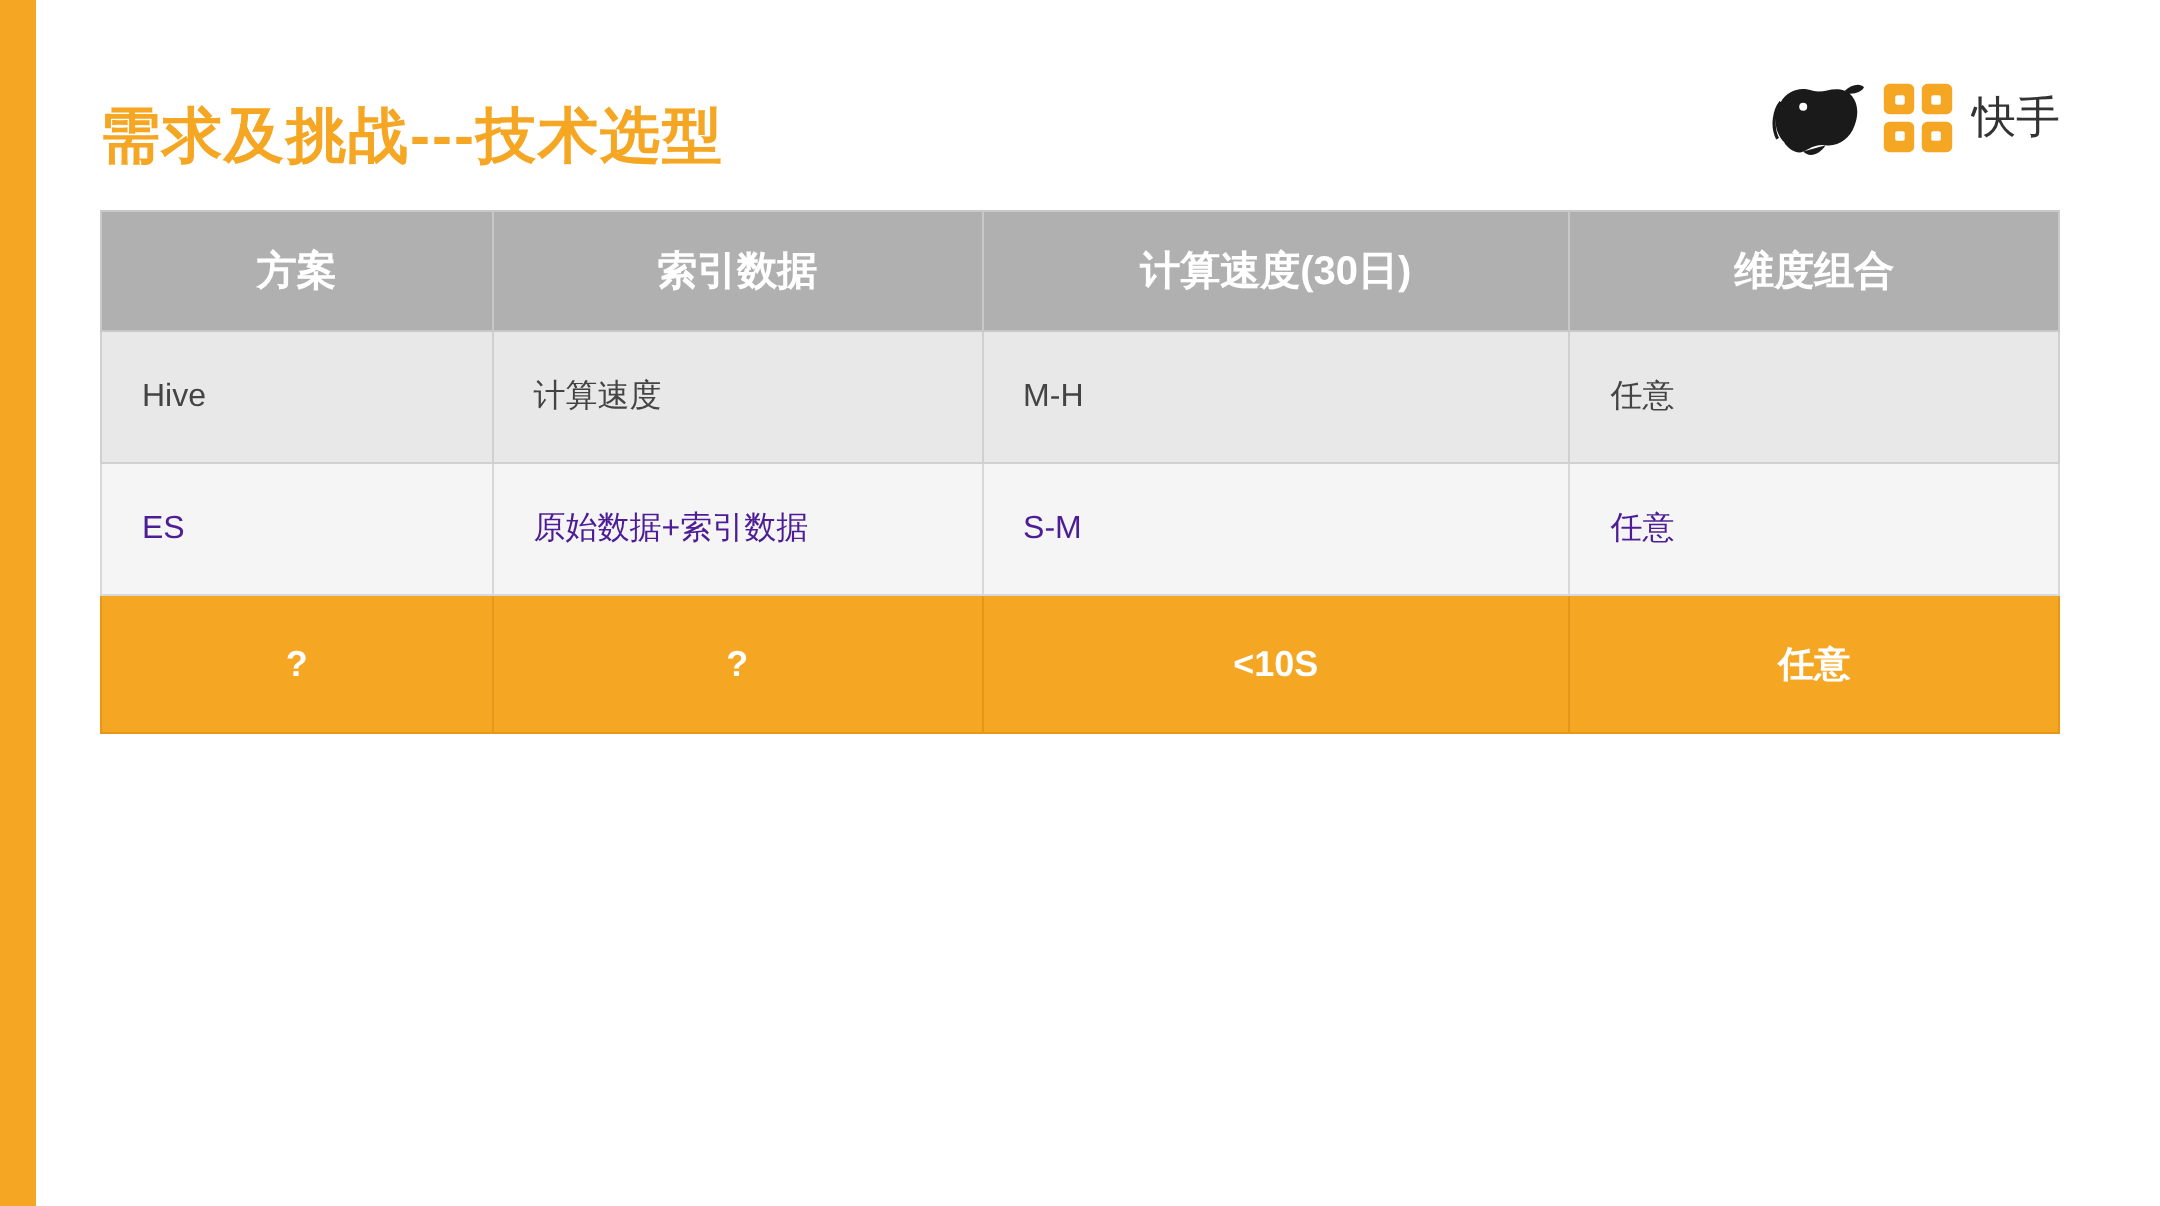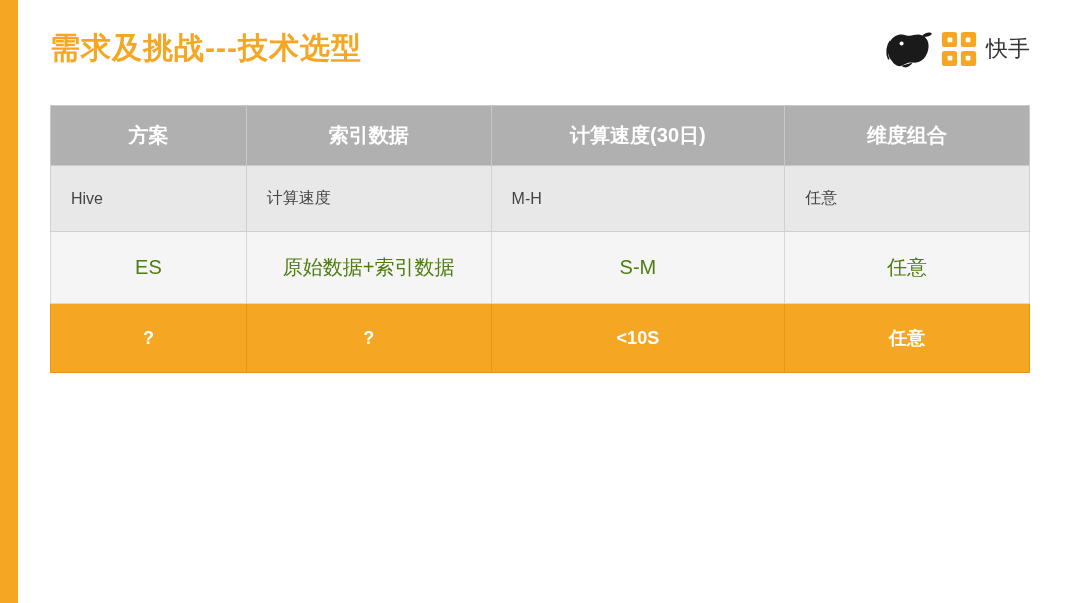--- a/index.html
+++ b/index.html
@@ -39,20 +39,21 @@
       display: flex;
       align-items: center;
       justify-content: space-between;
     }
 
     .title {
       font-size: 30px;
       font-weight: bold;
       color: #f5a623;
       letter-spacing: 1px;
+      margin-top: 20px;
     }
 
     
     .logo-area {
       display: flex;
       align-items: center;
       gap: 8px;
     }
 
     .logo-orca {
@@ -102,24 +103,23 @@
     .table-row-light td {
       background: #e8e8e8;
       color: #444;
       font-size: 16px;
       padding: 22px 20px;
       border: 1px solid #d0d0d0;
     }
 
     .table-row-white td {
       background: #f5f5f5;
-      color: #4d7c0f;
-      font-size: 20px;
+      color: #4c1d95;
+      font-size: 16px;
       padding: 22px 20px;
-      text-align: center;
       border: 1px solid #d8d8d8;
     }
 
     
     .table-row-highlight td {
       background: #f5a623;
       color: #ffffff;
       font-size: 18px;
       font-weight: bold;
       padding: 22px 20px;

